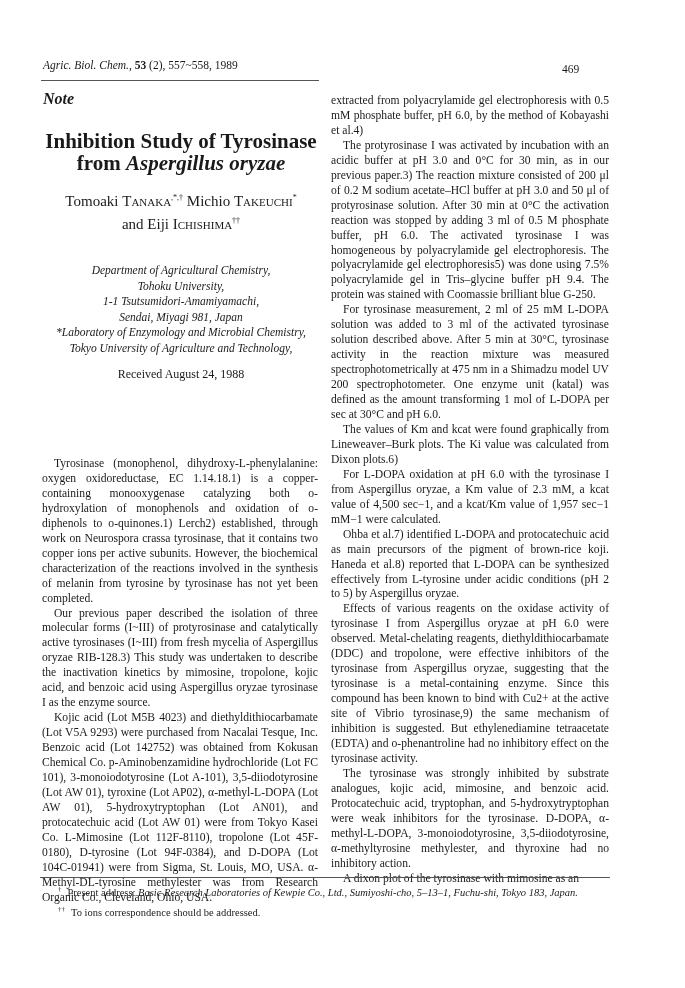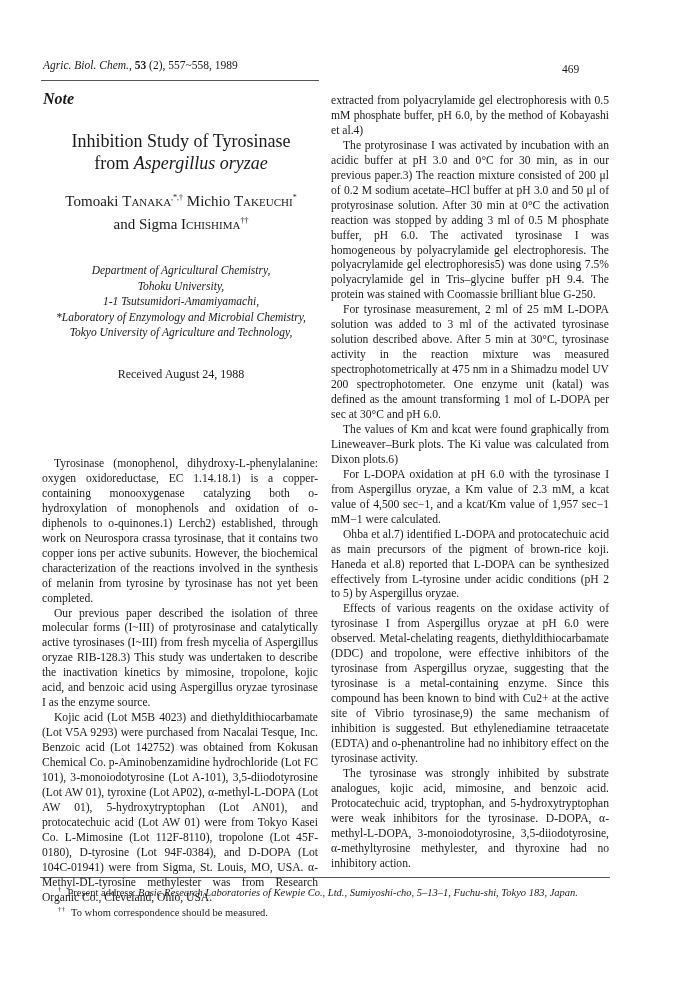--- a/index.html
+++ b/index.html
@@ -11,21 +11,21 @@
   .abs { position: absolute; }
   .running-head {
     left: 43px; top: 59px; font-size: 11.5px; font-style: italic; white-space: nowrap;
   }
   .running-head .vol { font-style: normal; font-weight: bold; }
   .running-head .rest { font-style: normal; }
   .head-rule { left: 41px; top: 80px; width: 278px; height: 1px; background: #555; }
   .page-num { left: 562px; top: 63px; font-size: 11.5px; }
   .note-label { left: 43px; top: 90px; font-size: 16px; font-weight: bold; font-style: italic; }
   .title-block { left: 38px; width: 286px; text-align: center; }
-  .title { top: 130px; font-size: 18px; font-weight: normal; line-height: 22px; }
+  .title { top: 130px; font-size: 21px; font-weight: bold; line-height: 22px; }
   .title i { font-style: italic; }
   .authors { top: 188px; font-size: 15px; line-height: 20px; }
   .authors .sc { font-variant: small-caps; }
   .authors sup { font-size: 8px; }
   .affil { top: 263px; font-size: 11.5px; font-style: italic; line-height: 15.6px; }
   .received { top: 367px; font-size: 12px; }
   .col {
     font-size: 11.6px; line-height: 14.95px; text-align: justify;
     hyphens: manual;
   }
@@ -55,28 +55,29 @@
 <div class="abs title-block title">
   <div>Inhibition Study of Tyrosinase</div>
   <div><span>from </span><i>Aspergillus oryzae</i></div>
 </div>
 
 <div class="abs title-block authors">
   <div>
     <span>Tomoaki </span><span class="sc">Tanaka</span><sup>,*,†</sup><span> Michio </span><span class="sc">Takeuchi</span><sup>*</sup>
   </div>
   <div>
-    <span>and Sigma </span><span class="sc">Ichishima</span><sup>††</sup>
+    <span>and Eiji </span><span class="sc">Ichishima</span><sup>††</sup>
   </div>
 </div>
 
 <div class="abs title-block affil">
   <div>Department of Agricultural Chemistry,</div>
   <div>Tohoku University,</div>
   <div>1-1 Tsutsumidori-Amamiyamachi,</div>
+  <div>Sendai, Miyagi 981, Japan</div>
   <div>*Laboratory of Enzymology and Microbial Chemistry,</div>
   <div>Tokyo University of Agriculture and Technology,</div>
 </div>
 
 <div class="abs title-block received">Received August 24, 1988</div>
 
 <div class="abs col col-left">
   <p>Tyrosinase (monophenol, dihydroxy-L-phenylalanine: oxygen oxidoreductase, EC 1.14.18.1) is a copper-containing monooxygenase catalyzing both o-hydroxylation of monophenols and oxidation of o-diphenols to o-quinones.1) Lerch2) established, through work on Neurospora crassa tyrosinase, that it contains two copper ions per active subunits. However, the biochemical characterization of the reactions involved in the synthesis of melanin from tyrosine by tyrosinase has not yet been completed.</p>
   <p>Our previous paper described the isolation of three molecular forms (I~III) of protyrosinase and catalytically active tyrosinases (I~III) from fresh mycelia of Aspergillus oryzae RIB-128.3) This study was undertaken to describe the inactivation kinetics by mimosine, tropolone, kojic acid, and benzoic acid using Aspergillus oryzae tyrosinase I as the enzyme source.</p>
   <p>Kojic acid (Lot M5B 4023) and diethyldithiocarbamate (Lot V5A 9293) were purchased from Nacalai Tesque, Inc. Benzoic acid (Lot 142752) was obtained from Kokusan Chemical Co. p-Aminobenzamidine hydrochloride (Lot FC 101), 3-monoiodotyrosine (Lot A-101), 3,5-diiodotyrosine (Lot AW 01), tyroxine (Lot AP02), α-methyl-L-DOPA (Lot AW 01), 5-hydroxytryptophan (Lot AN01), and protocatechuic acid (Lot AW 01) were from Tokyo Kasei Co. L-Mimosine (Lot 112F-8110), tropolone (Lot 45F-0180), D-tyrosine (Lot 94F-0384), and D-DOPA (Lot 104C-01941) were from Sigma, St. Louis, MO, USA. α-Methyl-DL-tyrosine methylester was from Research Organic Co., Cleveland, Ohio, USA.</p>
@@ -84,23 +85,24 @@
 
 <div class="abs col col-right">
   <p class="noindent">extracted from polyacrylamide gel electrophoresis with 0.5 mM phosphate buffer, pH 6.0, by the method of Kobayashi et al.4)</p>
   <p>The protyrosinase I was activated by incubation with an acidic buffer at pH 3.0 and 0°C for 30 min, as in our previous paper.3) The reaction mixture consisted of 200 μl of 0.2 M sodium acetate–HCl buffer at pH 3.0 and 50 μl of protyrosinase solution. After 30 min at 0°C the activation reaction was stopped by adding 3 ml of 0.5 M phosphate buffer, pH 6.0. The activated tyrosinase I was homogeneous by polyacrylamide gel electrophoresis. The polyacrylamide gel electrophoresis5) was done using 7.5% polyacrylamide gel in Tris–glycine buffer pH 9.4. The protein was stained with Coomassie brilliant blue G-250.</p>
   <p>For tyrosinase measurement, 2 ml of 25 mM L-DOPA solution was added to 3 ml of the activated tyrosinase solution described above. After 5 min at 30°C, tyrosinase activity in the reaction mixture was measured spectrophotometrically at 475 nm in a Shimadzu model UV 200 spectrophotometer. One enzyme unit (katal) was defined as the amount transforming 1 mol of L-DOPA per sec at 30°C and pH 6.0.</p>
   <p>The values of Km and kcat were found graphically from Lineweaver–Burk plots. The Ki value was calculated from Dixon plots.6)</p>
   <p>For L-DOPA oxidation at pH 6.0 with the tyrosinase I from Aspergillus oryzae, a Km value of 2.3 mM, a kcat value of 4,500 sec−1, and a kcat/Km value of 1,957 sec−1 mM−1 were calculated.</p>
   <p>Ohba et al.7) identified L-DOPA and protocatechuic acid as main precursors of the pigment of brown-rice koji. Haneda et al.8) reported that L-DOPA can be synthesized effectively from L-tyrosine under acidic conditions (pH 2 to 5) by Aspergillus oryzae.</p>
   <p>Effects of various reagents on the oxidase activity of tyrosinase I from Aspergillus oryzae at pH 6.0 were observed. Metal-chelating reagents, diethyldithiocarbamate (DDC) and tropolone, were effective inhibitors of the tyrosinase from Aspergillus oryzae, suggesting that the tyrosinase is a metal-containing enzyme. Since this compound has been known to bind with Cu2+ at the active site of Vibrio tyrosinase,9) the same mechanism of inhibition is suggested. But ethylenediamine tetraacetate (EDTA) and o-phenantroline had no inhibitory effect on the tyrosinase activity.</p>
   <p>The tyrosinase was strongly inhibited by substrate analogues, kojic acid, mimosine, and benzoic acid. Protocatechuic acid, tryptophan, and 5-hydroxytryptophan were weak inhibitors for the tyrosinase. D-DOPA, α-methyl-L-DOPA, 3-monoiodotyrosine, 3,5-diiodotyrosine, α-methyltyrosine methylester, and thyroxine had no inhibitory action.</p>
+  <p>A dixon plot of the tyrosinase with mimosine as an</p>
 </div>
 
 <div class="abs foot-rule"></div>
 <div class="abs footnotes">
   <p class="fn">
     <span class="mark">†</span><span>Present address: </span><i>Basic Research Laboratories of Kewpie Co., Ltd., Sumiyoshi-cho, 5–13–1, Fuchu-shi, Tokyo 183, Japan.</i>
   </p>
   <p class="fn">
-    <span class="mark">††</span><span>To whom correspondence should be measured.</span>
+    <span class="mark">††</span><span>To ions correspondence should be addressed.</span>
   </p>
 </div>
 
 </body></html>

